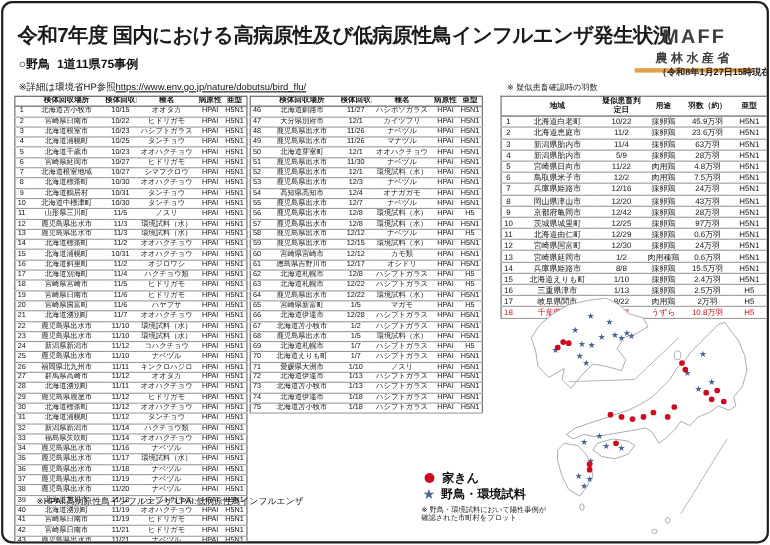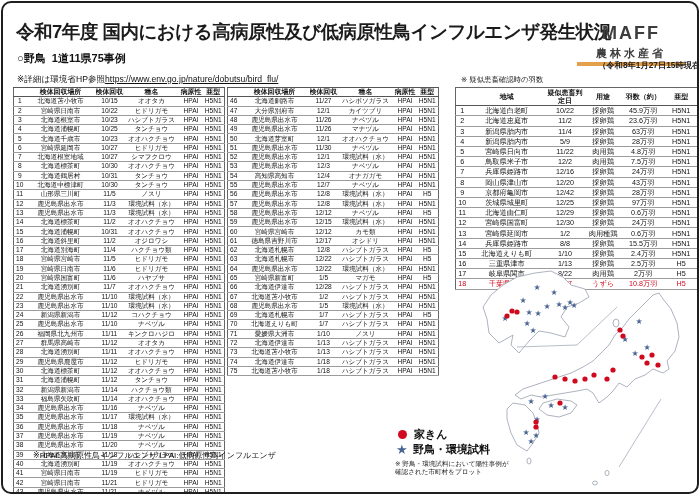--- a/index.html
+++ b/index.html
@@ -26,21 +26,21 @@
   .wild{border:1.2px solid #666;}
   .poultry{position:absolute;left:452px;top:84px;width:243px;font-size:7.2px;color:#111;border:1.2px solid #666;}
   .poultry th{font-weight:bold;font-size:7px;line-height:7.6px;border-bottom:1.4px solid #555;padding:1px 0;text-align:center;white-space:normal;}
   .poultry td{border-top:1px solid #9b9b9b;border-bottom:1px solid #9b9b9b;height:9.2px;line-height:9px;padding:0;text-align:center;white-space:nowrap;overflow:hidden;}
   tr.hl td{color:#cf0a1e;}
   .footer-note{position:absolute;left:14px;top:447px;font-size:8px;color:#111;white-space:nowrap;margin-left:16px;}
   .map{position:absolute;left:436px;top:266px;width:260px;height:222px;}
   .map path,.map polyline,.map ellipse{fill:#fff;stroke:#98a0b0;stroke-width:0.8;stroke-linejoin:round;}
   .map .sep{fill:none;stroke:#b0b6c2;stroke-width:0.9;}
   .map text.star{font-size:8px;text-anchor:middle;dominant-baseline:middle;}
-  .legend{position:absolute;left:392px;top:424px;width:150px;}
+  .legend{position:absolute;left:380px;top:424px;width:150px;}
   .legend .lrow{display:flex;align-items:center;height:15px;font-size:11px;font-weight:bold;color:#111;}
   .legend .dot{width:9px;height:9px;border-radius:50%;background:#cf0a1e;margin:0 7px 0 3px;}
   .legend .star{color:#4a6591;font-size:13px;width:13px;margin:0 4px 0 1px;line-height:13px;}
   .legend .lnote{font-size:6.6px;color:#222;line-height:8px;margin-top:3px;white-space:nowrap;}
 </style>
 </head>
 <body>
 
 <div class="page">
 

